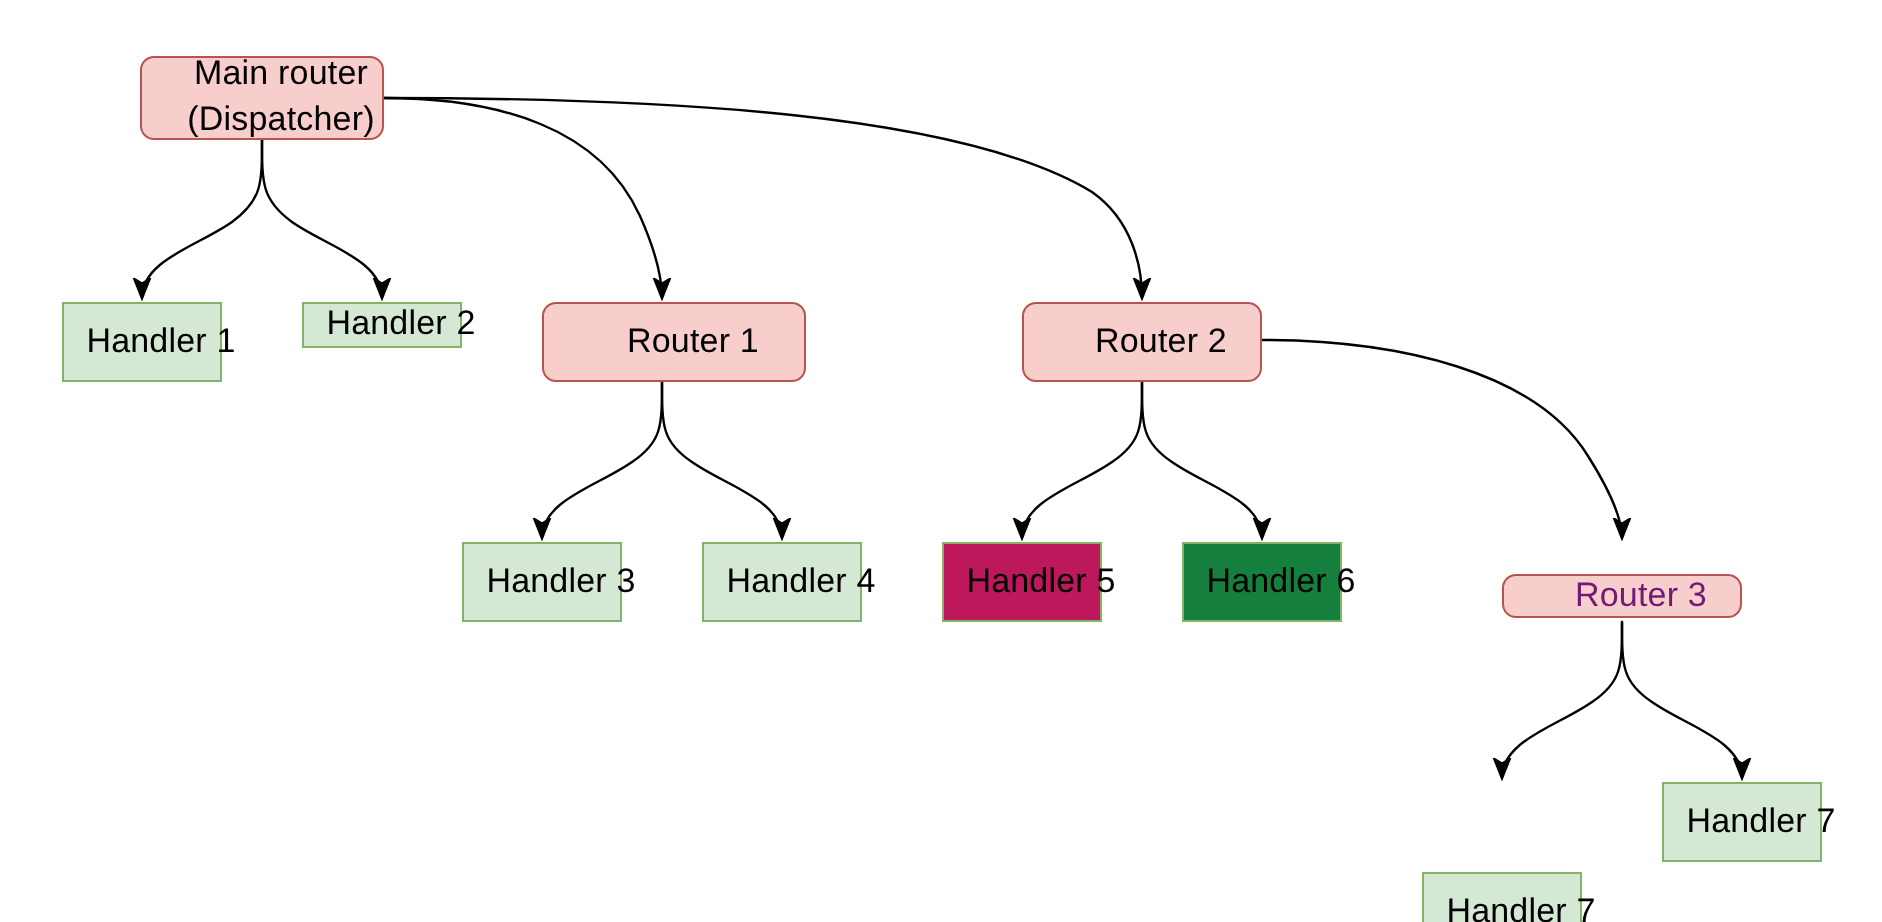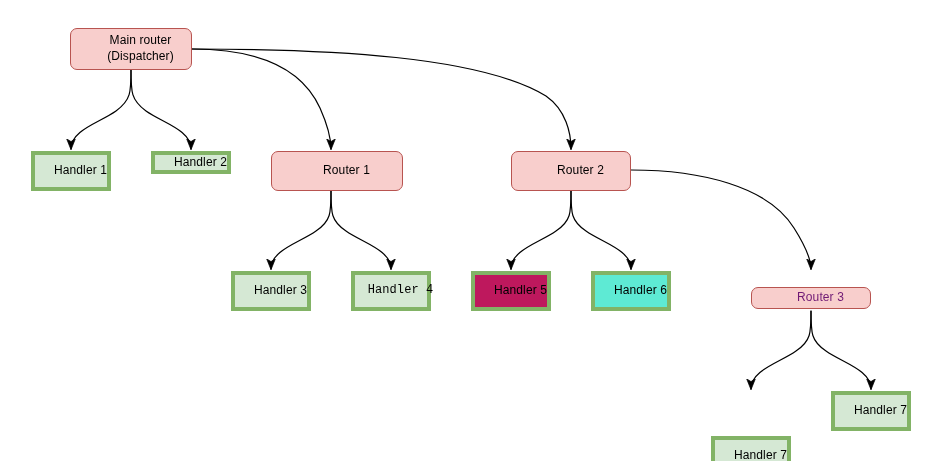--- a/index.html
+++ b/index.html
@@ -26,35 +26,35 @@
     height: 461px;
     pointer-events: none;
   }
   .node {
     position: absolute;
     box-sizing: border-box;
     display: flex;
     align-items: center;
     justify-content: center;
     text-align: center;
-    font-size: 12px;
+    font-size: 17px;
     line-height: 1.33;
     color: #000000;
     white-space: pre;
     letter-spacing: 0.1px;
     padding-left: 19px;
   }
   .node-router {
     background: #f8cecc;
     border: 1px solid #b85450;
     border-radius: 7px;
   }
   .node-handler {
     background: #d5e8d4;
-    border: 4px solid #a16207;
+    border: 1px solid #a16207;
     border-radius: 0;
   }
 </style>
 </head>
 <body>
 
 <div id="canvas" style="width: 941px; height: 461px; background: rgb(255, 255, 255);">
 
   <svg id="edge-layer" viewBox="0 0 941 461" width="941" height="461" xmlns="http://www.w3.org/2000/svg">
     <defs>
@@ -78,21 +78,21 @@
   </svg>
 
   <div id="nodes-group">
       <div class="node node-router" style="left: 70px; top: 28px; width: 122px; height: 42px; background: rgb(248, 206, 204); border-color: rgb(184, 84, 80); color: rgb(0, 0, 0);"><span>Main router
 (Dispatcher)</span></div>
       <div class="node node-handler" style="left: 31px; top: 151px; width: 80px; height: 40px; background: rgb(213, 232, 212); border-color: rgb(130, 179, 102); color: rgb(0, 0, 0);"><span>Handler 1</span></div>
       <div class="node node-handler" style="left: 151px; top: 151px; width: 80px; height: 23px; background: rgb(213, 232, 212); border-color: rgb(130, 179, 102); color: rgb(0, 0, 0);"><span>Handler 2</span></div>
       <div class="node node-router" style="left: 271px; top: 151px; width: 132px; height: 40px; background: rgb(248, 206, 204); border-color: rgb(184, 84, 80); color: rgb(0, 0, 0);"><span>Router 1</span></div>
       <div class="node node-router" style="left: 511px; top: 151px; width: 120px; height: 40px; background: rgb(248, 206, 204); border-color: rgb(184, 84, 80); color: rgb(0, 0, 0); text-align: center;"><span>Router 2</span></div>
       <div class="node node-handler" style="left: 231px; top: 271px; width: 80px; height: 40px; background: rgb(213, 232, 212); border-color: rgb(130, 179, 102); color: rgb(0, 0, 0); text-align: center;"><span>Handler 3</span></div>
-      <div class="node node-handler" style="left: 351px; top: 271px; width: 80px; height: 40px; background: rgb(213, 232, 212); border-color: rgb(130, 179, 102); color: rgb(0, 0, 0); font-family: Liberation Mono, monospace;"><span>Handler 4</span></div>
+      <div class="node node-handler" style="left: 351px; top: 271px; width: 80px; height: 40px; background: rgb(213, 232, 212); border-color: rgb(130, 179, 102); color: rgb(0, 0, 0);"><span>Handler 4</span></div>
       <div class="node node-handler" style="left: 471px; top: 271px; width: 80px; height: 40px; background: #be185d; border-color: rgb(130, 179, 102); color: rgb(0, 0, 0);"><span>Handler 5</span></div>
-      <div class="node node-handler" style="left: 591px; top: 271px; width: 80px; height: 40px; background: #5eead4; border-color: rgb(130, 179, 102); color: rgb(0, 0, 0);"><span>Handler 6</span></div>
+      <div class="node node-handler" style="left: 591px; top: 271px; width: 80px; height: 40px; background: #15803d; border-color: rgb(130, 179, 102); color: rgb(0, 0, 0);"><span>Handler 6</span></div>
       <div class="node node-router" style="left: 751px; top: 271px; width: 120px; height: 22px; background: rgb(248, 206, 204); border-color: rgb(184, 84, 80); color: #701a75; margin-top: 16px;"><span>Router 3</span></div>
       <div class="node node-handler" style="left: 711px; top: 391px; width: 80px; height: 40px; background: rgb(213, 232, 212); border-color: rgb(130, 179, 102); color: rgb(0, 0, 0); margin-top: 45px;"><span>Handler 7</span></div>
       <div class="node node-handler" style="left: 831px; top: 391px; width: 80px; height: 40px; background: rgb(213, 232, 212); border-color: rgb(130, 179, 102); color: rgb(0, 0, 0);"><span>Handler 7</span></div>
     </div>
 
 </div>
 
 </body></html>

